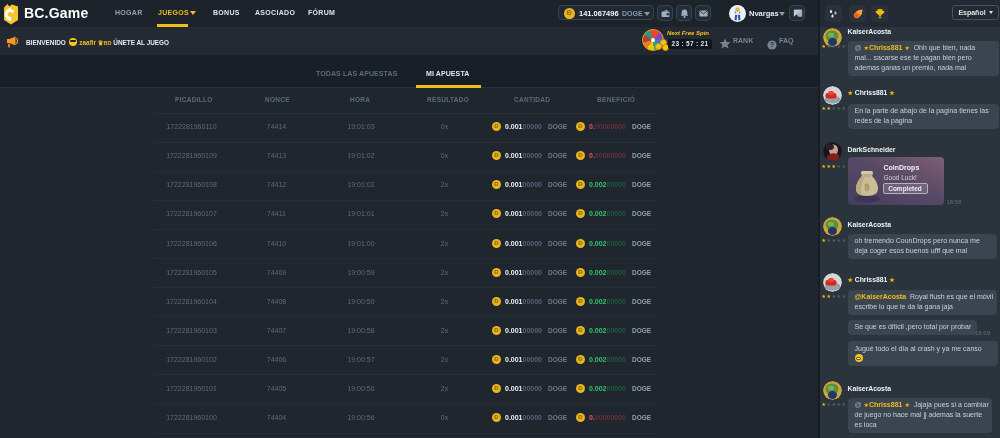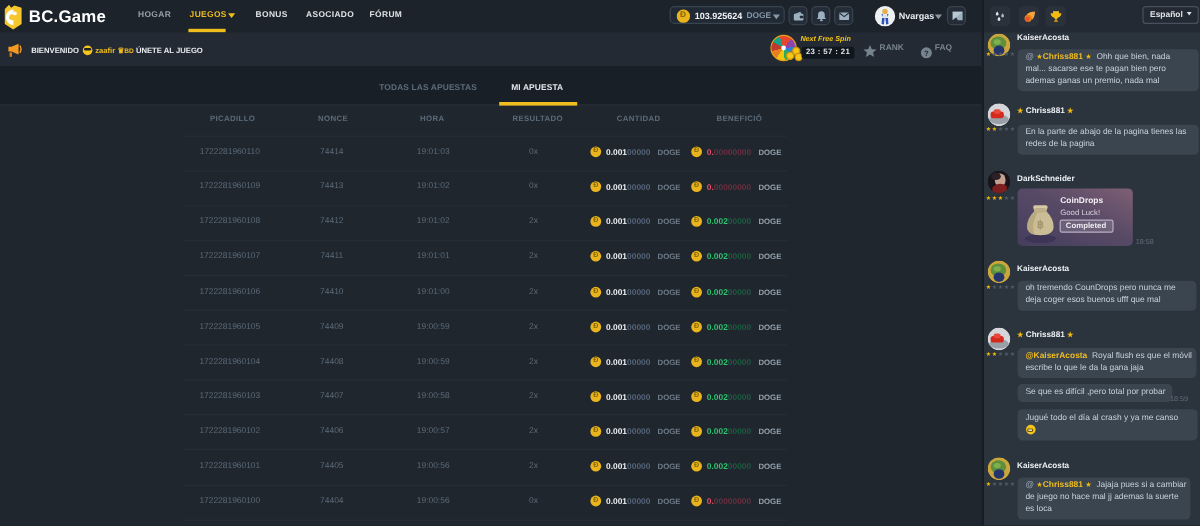--- a/index.html
+++ b/index.html
@@ -207,21 +207,21 @@
     <div id="mi-caret"></div>
     <div id="mi-under"></div>
     <div class="mi" id="mi-bonus">BONUS</div>
     <div class="mi" id="mi-asociado">ASOCIADO</div>
     <div class="mi" id="mi-forum">FÓRUM</div>
 
     <div id="bal">
       <span class="coin coin12" style="width:10.5px;height:10.5px">
             <i style="font-size:7px;line-height:10.5px">Đ</i>
           </span>
-      <span class="v">103.925624</span>
+      <span class="v">141.067496</span>
           <span class="d">DOGE</span>
           <span class="car"></span>
     </div>
     <div class="nbtn" style="left:657px">
       <svg width="9" height="9" viewBox="0 0 9 9">
             <path d="M1.5 2.5 L6 0.8 L6.8 2.6 Z" fill="#9db0c0"></path>
             <rect x="0.5" y="2.5" width="8" height="5.5" rx="1" fill="#9db0c0"></rect>
             <rect x="5.5" y="4.2" width="3" height="2" rx="0.5" fill="#242d37"></rect>
           </svg>
     </div>

